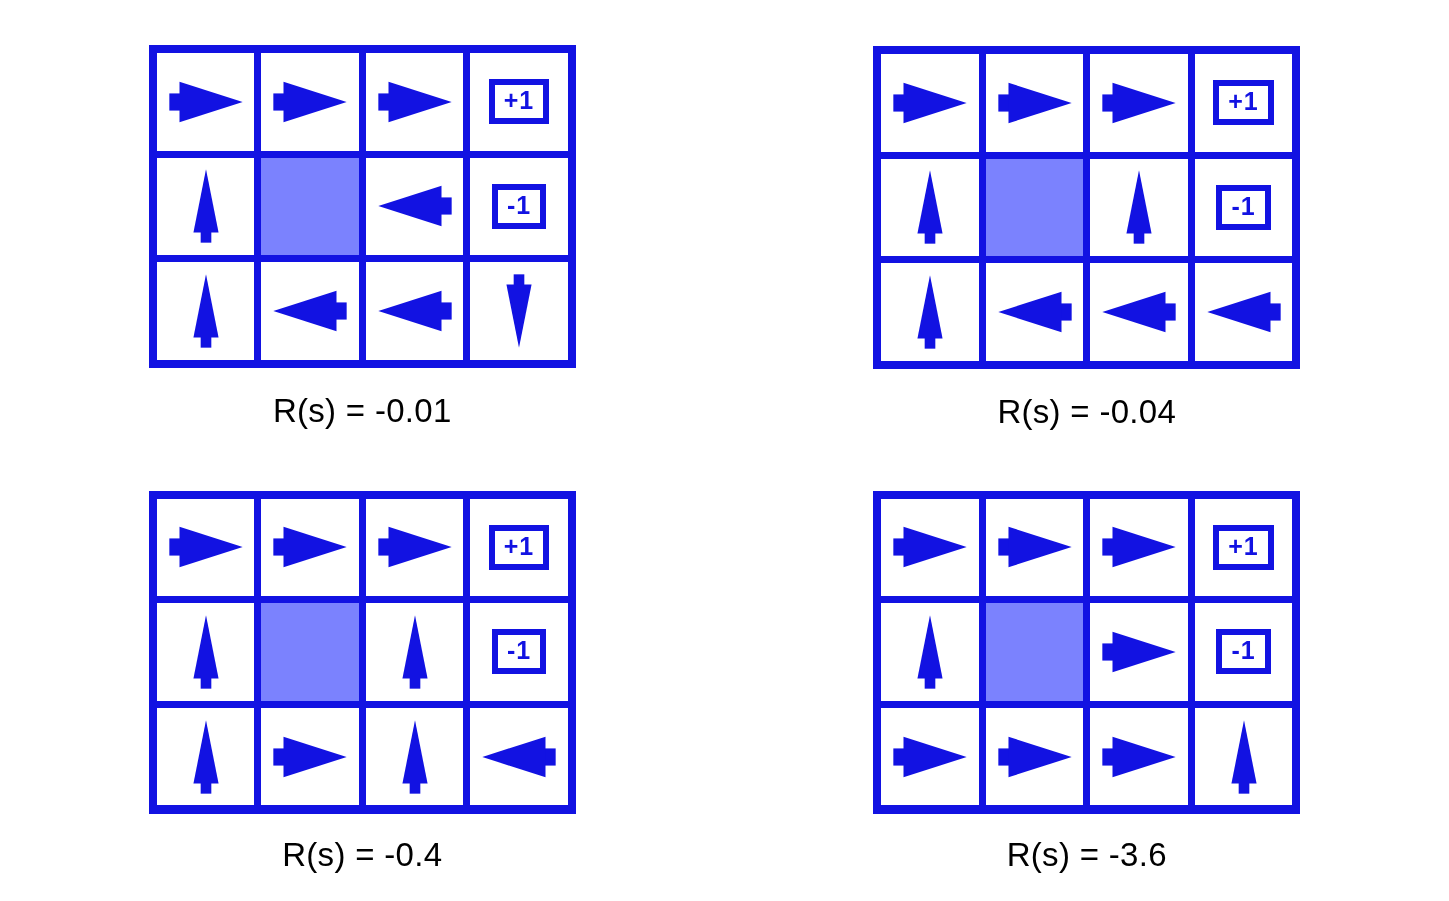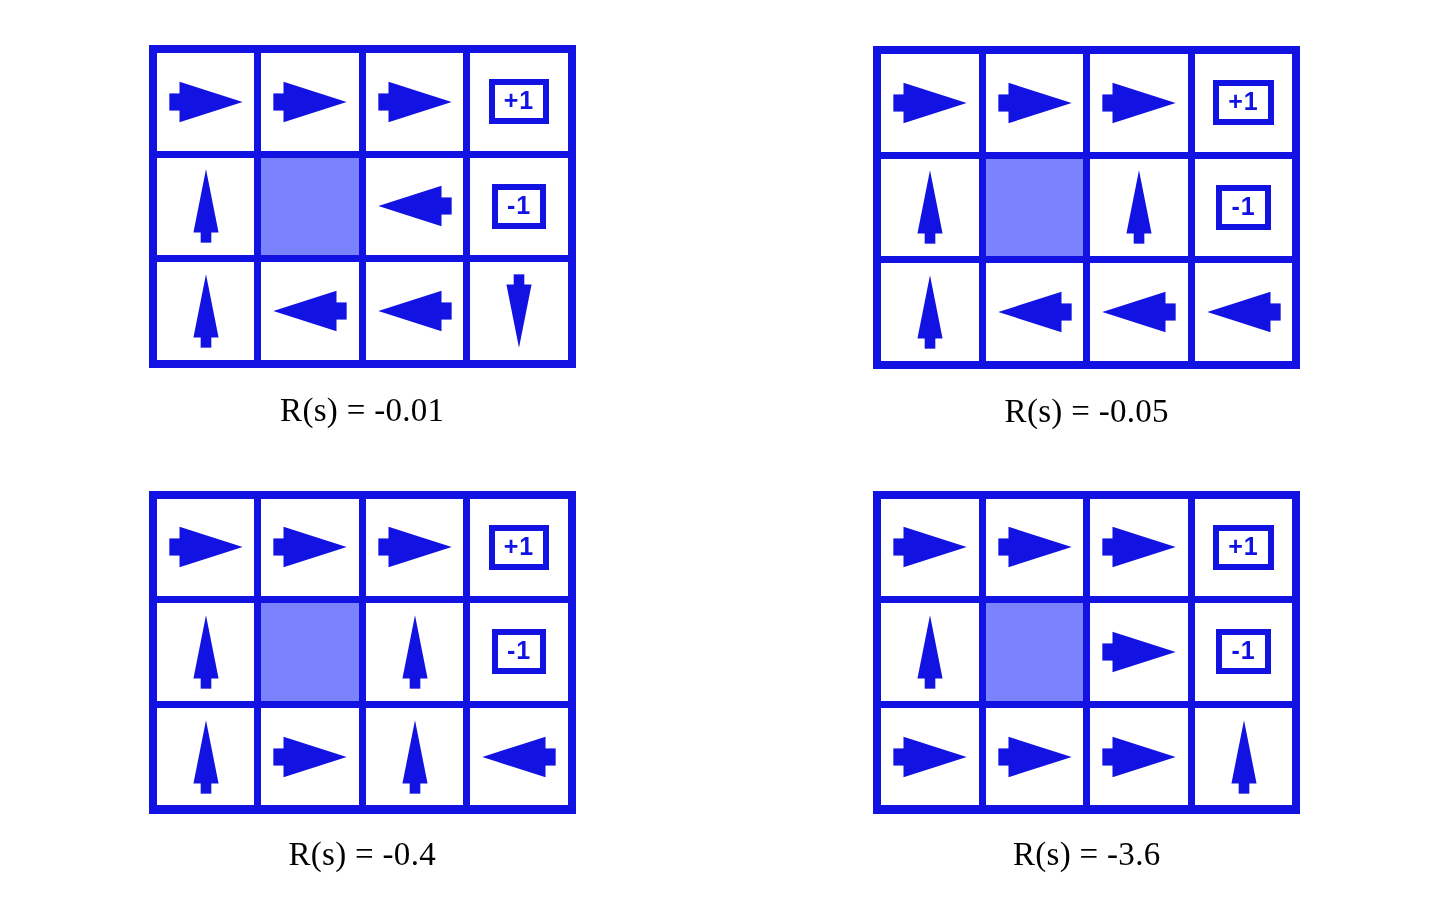--- a/index.html
+++ b/index.html
@@ -67,21 +67,21 @@
     font-weight: bold;
     font-size: 25px;
     line-height: 1;
     padding: 3px 9px 5px 9px;
     letter-spacing: 1px;
     white-space: nowrap;
   }
 
   .caption {
     margin-top: 24px;
-    font-family: Liberation Serif, serif;
+    font-family: Liberation Sans, sans-serif;
     font-size: 33px;
     color: #000000;
     letter-spacing: 0.3px;
     white-space: nowrap;
   }
   .panel-2 .caption, .panel-3 .caption { margin-top: 22px; }
 </style>
 </head>
 <body>
 
@@ -245,21 +245,21 @@
         </div>
         <div class="cell">
           <svg width="78" height="78" viewBox="0 0 100 100" class="arrow-svg">
             <g transform="rotate(180 50 50)">
               <rect x="3" y="39" width="15" height="22" fill="#1212e2"></rect>
               <polygon points="97,50 16,24 16,76" fill="#1212e2"></polygon>
             </g>
           </svg>
         </div>
       </div>
-      <div class="caption">R(s) = -0.05</div>
+      <div class="caption">R(s) = -0.04</div>
     </div>
     <div class="panel panel-2">
       <div class="grid">
         <div class="cell">
           <svg width="78" height="78" viewBox="0 0 100 100" class="arrow-svg">
             <g transform="rotate(0 50 50)">
               <rect x="3" y="39" width="15" height="22" fill="#1212e2"></rect>
               <polygon points="97,50 16,24 16,76" fill="#1212e2"></polygon>
             </g>
           </svg>

